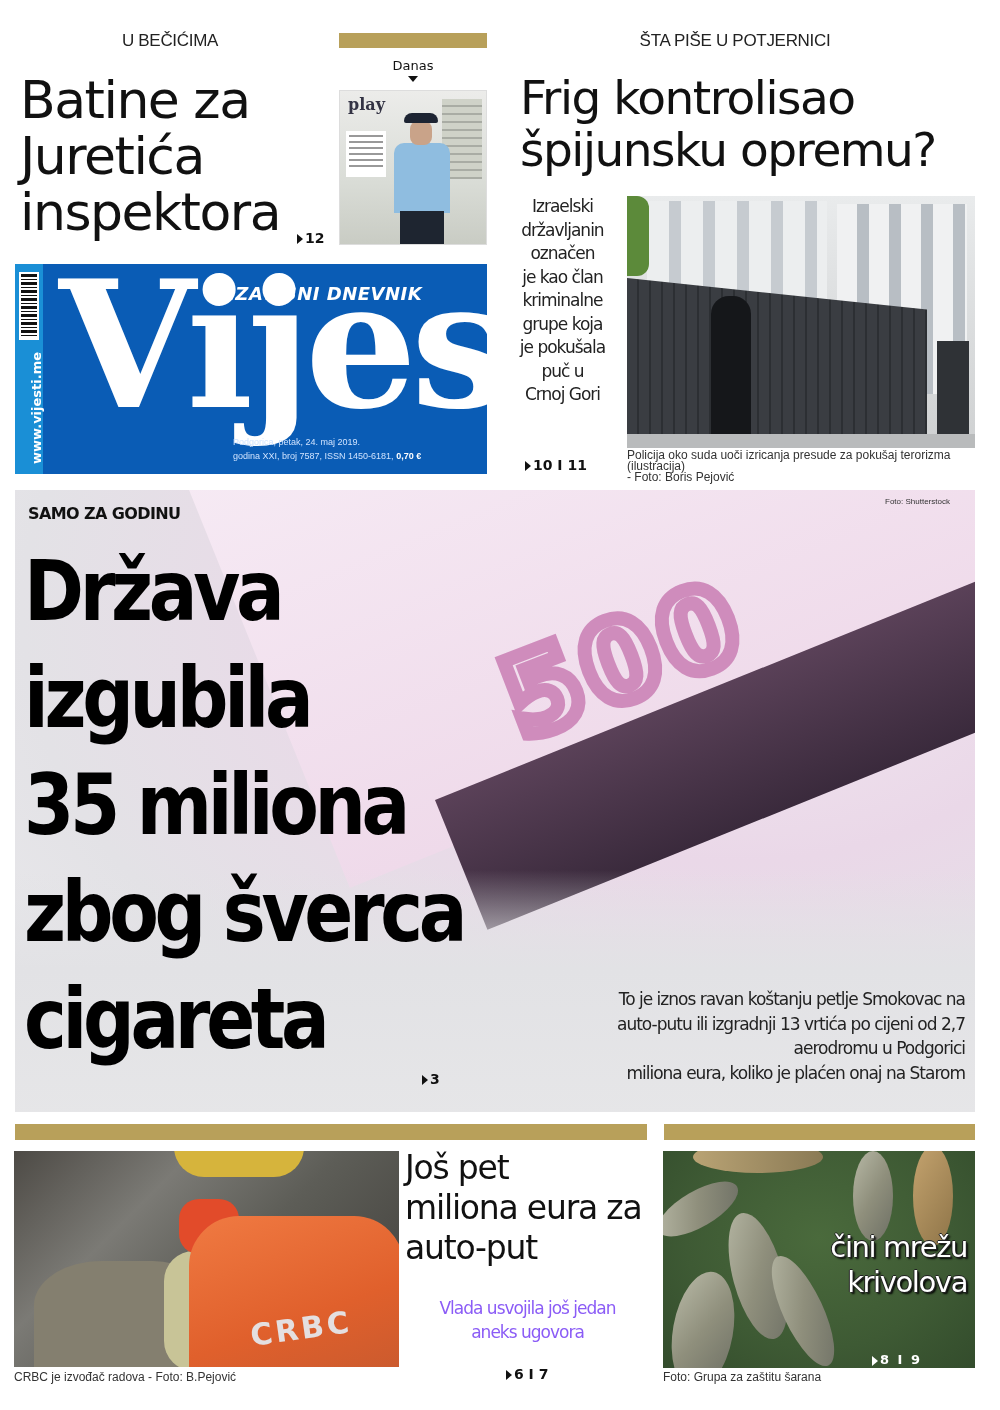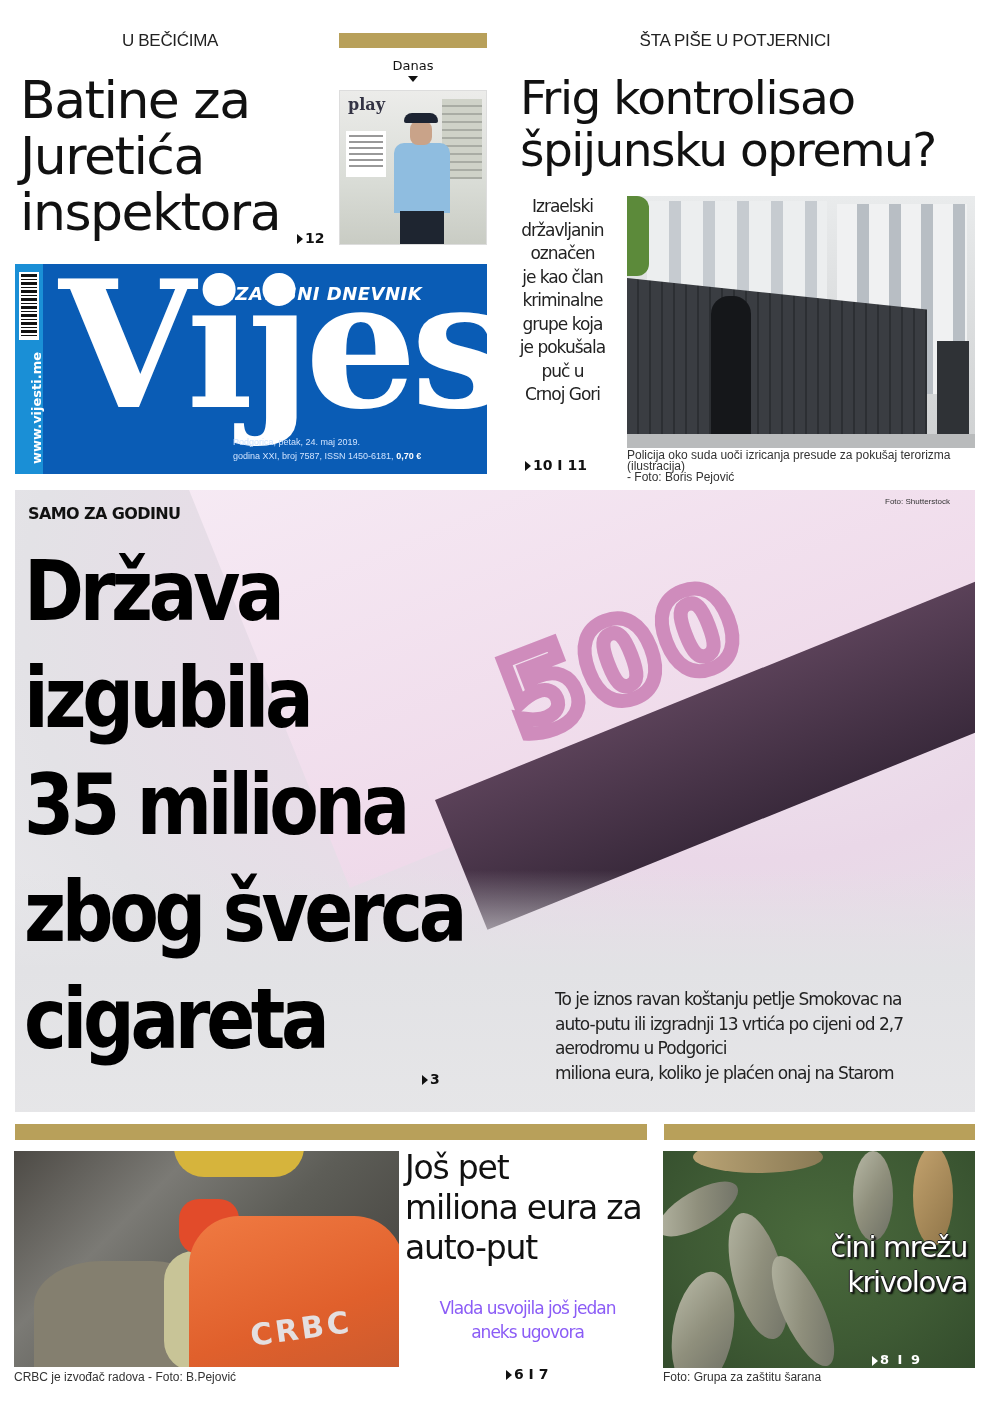--- a/index.html
+++ b/index.html
@@ -64,21 +64,21 @@
     #lead { left: 15px; top: 490px; width: 960px; height: 622px; overflow: hidden;
       background: radial-gradient(ellipse at 75% 20%, #f3e9f2 0%, #ead8e8 35%, #e3e2e6 70%, #ececee 100%); }
     #lead .note-stack { position: absolute; left: 420px; top: 310px; width: 760px; height: 140px; background: linear-gradient(180deg,#5a4158 0%,#3a2a3c 100%); transform: rotate(-22deg); transform-origin: left top; }
     #lead .note-face { position: absolute; left: 170px; top: -10px; width: 900px; height: 440px; background: linear-gradient(180deg,#f6eaf4 0%,#efdaea 100%); transform: rotate(-22deg); transform-origin: left top; }
     #lead .note500 { position: absolute; left: 470px; top: 155px; font-family: "DejaVu Sans", sans-serif; font-weight: bold; font-size: 110px; color: transparent; -webkit-text-stroke: 14px #cf8cbc; transform: rotate(-21deg); transform-origin: left top; letter-spacing: 6px; }
     #lead .shadow { position: absolute; left: 0; top: 380px; width: 960px; height: 250px; background: linear-gradient(180deg, rgba(220,220,224,0) 0%, #e2e2e5 40%, #e6e6e8 100%); }
     #lead-credit { left: 885px; top: 497px; font-size: 8px; color: #333; }
     #lead-kicker { left: 28px; top: 504px; font-family: "DejaVu Sans", sans-serif; font-weight: bold; font-size: 16px; color: #111; letter-spacing: -0.6px; }
     #lead-head { left: 24px; top: 538px; width: 540px; font-family: "DejaVu Sans", sans-serif; font-weight: bold; font-size: 84px; line-height: 107px; color: #000; letter-spacing: -5px; transform: scaleX(0.86); transform-origin: left top; white-space: nowrap; }
     #lead-ref { left: 422px; top: 1071px; }
-    #lead-deck { left: 555px; top: 987px; width: 410px; font-family: "DejaVu Sans", sans-serif; font-size: 17px; line-height: 24.5px; color: #222; text-align: left; letter-spacing: -1px; }
+    #lead-deck { left: 555px; top: 987px; width: 410px; font-family: "DejaVu Sans", sans-serif; font-size: 17px; line-height: 24.5px; color: #222; text-align: right; letter-spacing: -1px; }
 
     
     #gold-b1 { left: 15px; top: 1124px; width: 632px; height: 16px; }
     #gold-b2 { left: 664px; top: 1124px; width: 311px; height: 16px; }
 
     #photo3 { left: 14px; top: 1151px; width: 385px; height: 216px; overflow: hidden; background: linear-gradient(135deg,#4d4a45 0%,#7b7a75 30%,#5d5d57 55%,#3e3c38 100%); }
     #photo3 .rock { position: absolute; left: 20px; top: 110px; width: 170px; height: 110px; background: #847f6f; border-radius: 40% 30% 0 0; }
     #photo3 .helmet { position: absolute; left: 160px; top: -4px; width: 130px; height: 30px; background: #d6b43c; border-radius: 0 0 40px 40px; }
     #photo3 .vest { position: absolute; left: 175px; top: 65px; width: 215px; height: 160px; background: linear-gradient(160deg,#f07a42 0%,#e0602c 60%,#c95a2e 100%); border-radius: 50px 50px 0 0; }
     #photo3 .arm { position: absolute; left: 150px; top: 100px; width: 70px; height: 120px; background: #c8c497; border-radius: 30px; }

